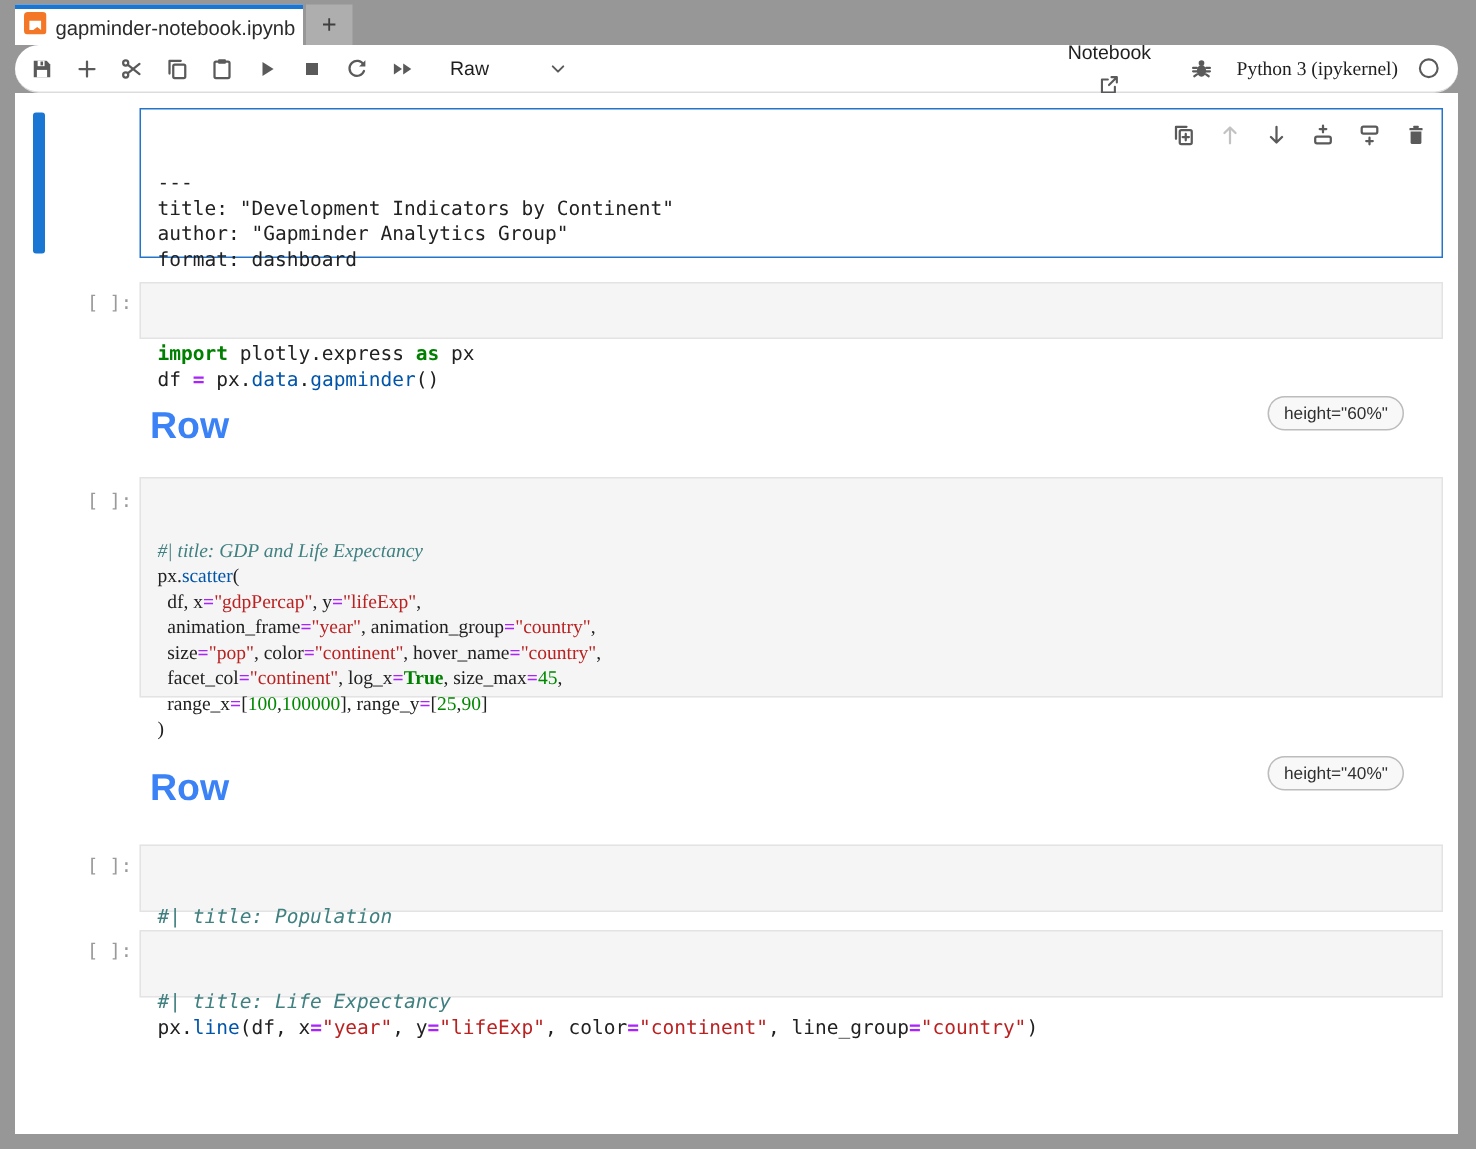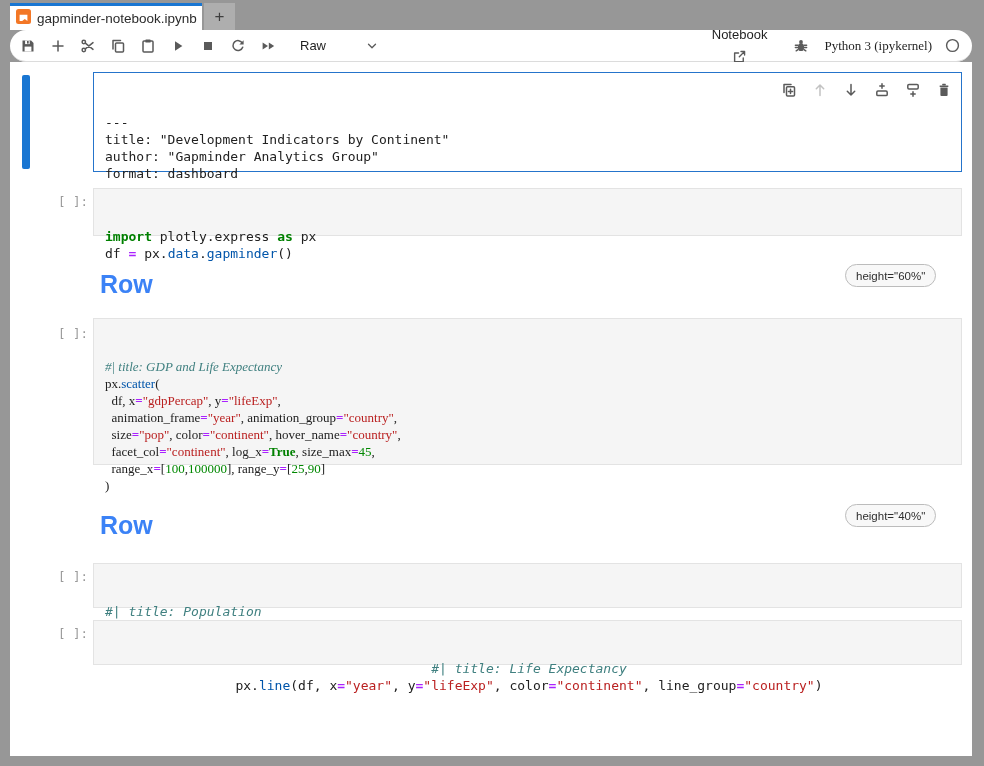--- a/index.html
+++ b/index.html
@@ -242,38 +242,38 @@
         <svg width="16" height="16" viewBox="0 0 16 16">
           <rect class="icf" x="6.2" y="1.8" width="3.6" height="1.6" rx="0.4"></rect>
           <rect class="icf" x="3.6" y="3.4" width="8.8" height="1.5" rx="0.4"></rect>
           <path class="icf" d="M4.4 5.6 h7.2 V13 a1 1 0 0 1 -1 1 H5.4 a1 1 0 0 1 -1 -1 Z"></path>
         </svg>
       </span>
     </div>
   </div>
 
   <div class="prompt" style="top:132px;">[ ]:</div>
-  <div class="cellbox code" style="top:126px; height:48px;">
+  <div class="cellbox code" style="top:126px; height:38px;">
     <div><div class="code-line"><span class="tok-kw">import</span><span class="tok-pl"> plotly.express </span><span class="tok-kw">as</span><span class="tok-pl"> px</span></div><div class="code-line"><span class="tok-pl">df </span><span class="tok-op">=</span><span class="tok-pl"> px.</span><span class="tok-prop">data</span><span class="tok-pl">.</span><span class="tok-prop">gapminder</span><span class="tok-pl">()</span></div></div>
   </div>
 
   <div class="md-heading" style="top:208px;">Row</div>
   <div class="badge" style="top:202px;">height="60%"</div>
 
   <div class="prompt" style="top:264px;">[ ]:</div>
   <div class="cellbox code" style="top:256px; height:147px;font-family:Liberation Serif, serif;">
     <div><div class="code-line"><span class="tok-cm">#| title: GDP and Life Expectancy</span></div><div class="code-line"><span class="tok-pl">px.</span><span class="tok-prop">scatter</span><span class="tok-pl">(</span></div><div class="code-line"><span class="tok-pl">  df, x</span><span class="tok-op">=</span><span class="tok-str">"gdpPercap"</span><span class="tok-pl">, y</span><span class="tok-op">=</span><span class="tok-str">"lifeExp"</span><span class="tok-pl">,</span></div><div class="code-line"><span class="tok-pl">  animation_frame</span><span class="tok-op">=</span><span class="tok-str">"year"</span><span class="tok-pl">, animation_group</span><span class="tok-op">=</span><span class="tok-str">"country"</span><span class="tok-pl">,</span></div><div class="code-line"><span class="tok-pl">  size</span><span class="tok-op">=</span><span class="tok-str">"pop"</span><span class="tok-pl">, color</span><span class="tok-op">=</span><span class="tok-str">"continent"</span><span class="tok-pl">, hover_name</span><span class="tok-op">=</span><span class="tok-str">"country"</span><span class="tok-pl">,</span></div><div class="code-line"><span class="tok-pl">  facet_col</span><span class="tok-op">=</span><span class="tok-str">"continent"</span><span class="tok-pl">, log_x</span><span class="tok-op">=</span><span class="tok-kw">True</span><span class="tok-pl">, size_max</span><span class="tok-op">=</span><span class="tok-num">45</span><span class="tok-pl">,</span></div><div class="code-line"><span class="tok-pl">  range_x</span><span class="tok-op">=</span><span class="tok-pl">[</span><span class="tok-num">100</span><span class="tok-pl">,</span><span class="tok-num">100000</span><span class="tok-pl">]</span><span class="tok-pl">, range_y</span><span class="tok-op">=</span><span class="tok-pl">[</span><span class="tok-num">25</span><span class="tok-pl">,</span><span class="tok-num">90</span><span class="tok-pl">]</span></div><div class="code-line"><span class="tok-pl">)</span></div></div>
   </div>
 
   <div class="md-heading" style="top:449px;">Row</div>
   <div class="badge" style="top:442px;">height="40%"</div>
 
   <div class="prompt" style="top:507px;">[ ]:</div>
   <div class="cellbox code" style="top:501px; height:45px;">
     <div><div class="code-line"><span class="tok-cm">#| title: Population</span></div><div class="code-line"><span class="tok-pl">px.</span><span class="tok-prop">area</span><span class="tok-pl">(df, x</span><span class="tok-op">=</span><span class="tok-str">"year"</span><span class="tok-pl">, y</span><span class="tok-op">=</span><span class="tok-str">"pop"</span><span class="tok-pl">, color</span><span class="tok-op">=</span><span class="tok-str">"continent"</span><span class="tok-pl">, line_group</span><span class="tok-op">=</span><span class="tok-str">"country"</span><span class="tok-pl">)</span></div></div>
   </div>
 
   <div class="prompt" style="top:564px;">[ ]:</div>
-  <div class="cellbox code" style="top:558px; height:45px;text-align:center;">
+  <div class="cellbox code" style="top:558px; height:45px;">
     <div><div class="code-line"><span class="tok-cm">#| title: Life Expectancy</span></div><div class="code-line"><span class="tok-pl">px.</span><span class="tok-prop">line</span><span class="tok-pl">(df, x</span><span class="tok-op">=</span><span class="tok-str">"year"</span><span class="tok-pl">, y</span><span class="tok-op">=</span><span class="tok-str">"lifeExp"</span><span class="tok-pl">, color</span><span class="tok-op">=</span><span class="tok-str">"continent"</span><span class="tok-pl">, line_group</span><span class="tok-op">=</span><span class="tok-str">"country"</span><span class="tok-pl">)</span></div></div>
   </div>
 
 </div>
 
 </body></html>

